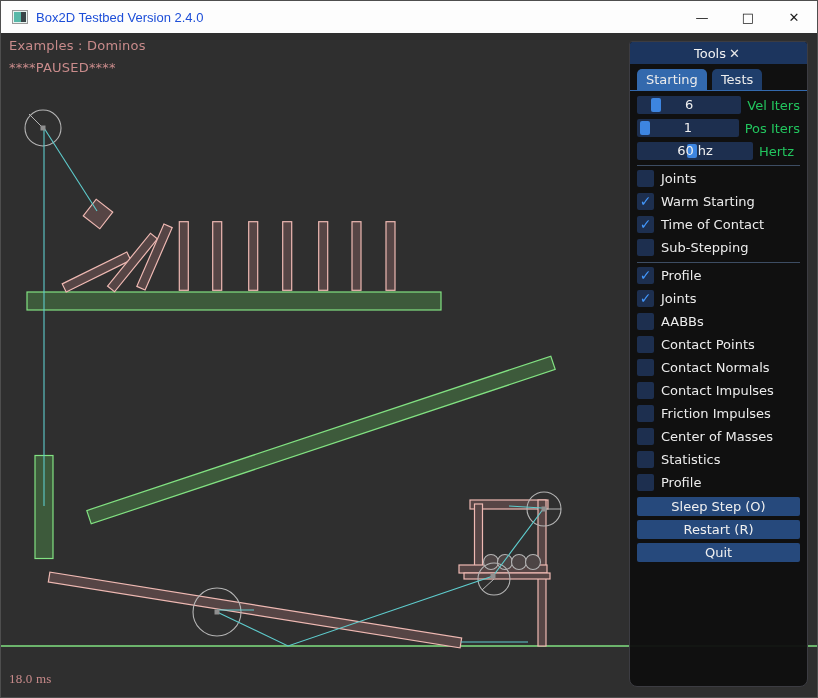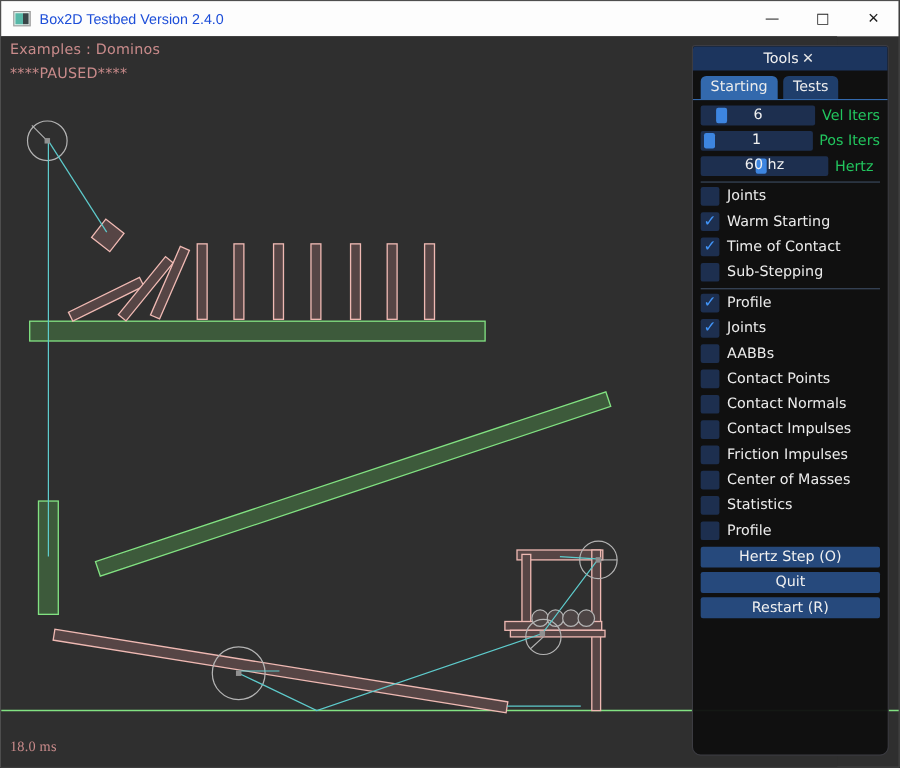--- a/index.html
+++ b/index.html
@@ -232,20 +232,20 @@
             <div class="check-row">
               <span class="checkbox"></span>
               <span class="check-label">Statistics</span>
             </div>
             <div class="check-row">
               <span class="checkbox"></span>
               <span class="check-label">Profile</span>
             </div>
           </div>
         <div class="buttons-block" id="buttons">
-            <button class="panel-btn">Hertz Step (O)</button>
+            <button class="panel-btn">Sleep Step (O)</button>
+            <button class="panel-btn">Restart (R)</button>
             <button class="panel-btn">Quit</button>
-            <button class="panel-btn">Restart (R)</button>
           </div>
       </div>
     </div>
   </div>
 </div>
 
 </body></html>

